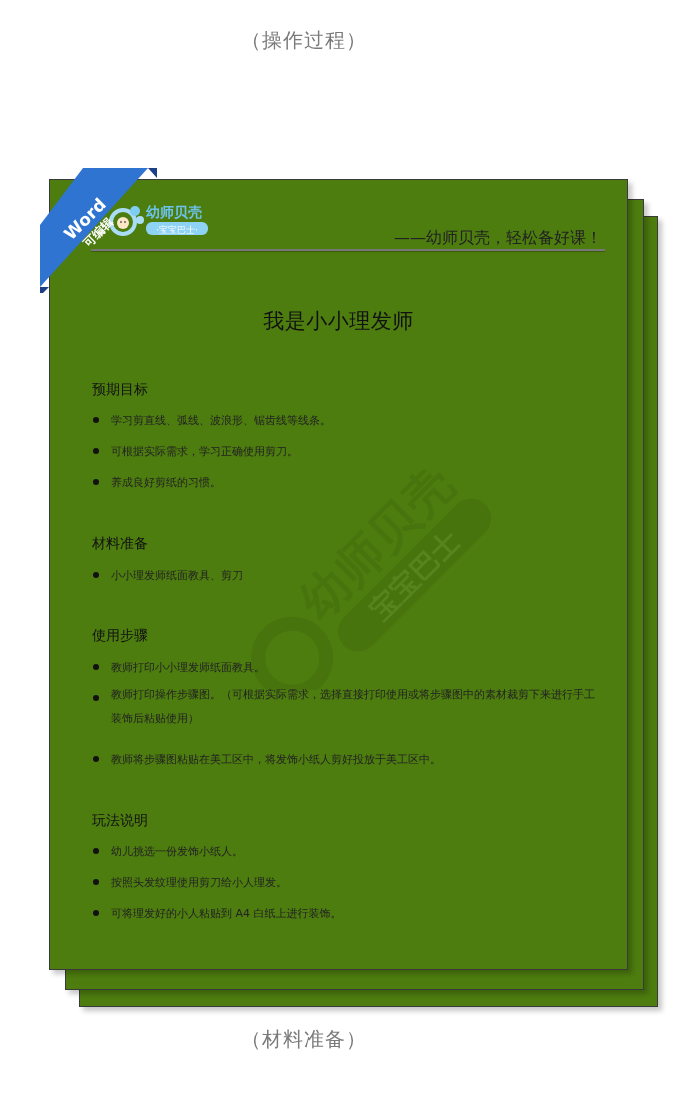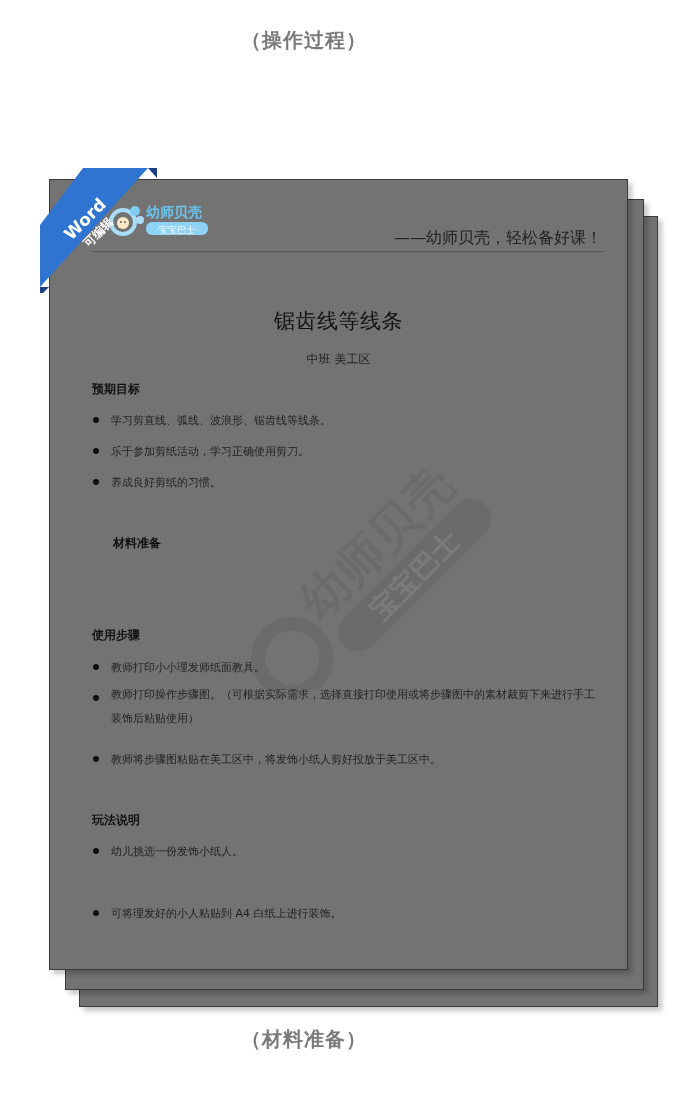--- a/index.html
+++ b/index.html
@@ -3,27 +3,27 @@
 <meta charset="utf-8">
 <style>
   html, body { margin:0; padding:0; }
   body {
     width:700px; height:1098px; position:relative; overflow:hidden;
     background:#ffffff;
     font-family:"DejaVu Sans","Liberation Sans",sans-serif;
   }
   .caption {
     position:absolute; left:0; width:608px; text-align:center;
-    font-size:20px; color:#7a7a7a; letter-spacing:1px;font-weight:bold;
+    font-size:20px; color:#7a7a7a; letter-spacing:1px;
   }
   .caption.top { top:27px; }
   .caption.bottom { top:1026px; }
 
   .sheet {
-    position:absolute; background:#737373; border:1.5px solid #3a3a3a;
+    position:absolute; background:#4d7c0f; border:1.5px solid #3a3a3a;
     box-shadow:4px 4px 5px rgba(0,0,0,0.22);
     box-sizing:border-box;
   }
   .sheet.back { left:79px; top:216px; width:579px; height:791px; }
   .sheet.mid  { left:65px; top:199px; width:579px; height:791px; }
   .sheet.front{ left:49px; top:179px; width:579px; height:791px; overflow:hidden; }
 
   .hdr-logo {
     position:absolute; left:58px; top:22px; height:36px; width:110px;
   }
@@ -39,21 +39,21 @@
   .doc-title {
     position:absolute; left:0; right:0; top:127px; text-align:center;
     font-size:21px; color:#111; letter-spacing:0.5px;
   }
   .doc-sub {
     position:absolute; left:0; right:0; top:171px; text-align:center;
     font-size:12px; color:#222;
   }
 
   .section-h {
-    position:absolute; left:42px; font-size:12px; font-weight:bold; color:#111;
+    position:absolute; left:42px; font-size:14px; font-weight:normal; color:#111;
   }
   .bullet {
     position:absolute; left:42px; right:20px; font-size:11px; color:#222;
     line-height:32px;
   }
   .bullet .dot {
     position:absolute; left:1px; top:12px; width:6px; height:6px; border-radius:50%;
     background:#111;
   }
   .bullet .txt { display:block; padding-left:19px; }
@@ -97,57 +97,64 @@
 
   <svg class="watermark" viewBox="0 0 300 220">
     <g transform="rotate(-45 150 110)">
       <circle cx="40" cy="110" r="34" fill="none" stroke="#000" stroke-width="14"></circle>
       <text x="85" y="105" font-size="48" font-weight="bold" fill="#000" font-family="DejaVu Sans, sans-serif">幼师贝壳</text>
       <rect x="85" y="118" width="200" height="40" rx="20" fill="#000"></rect>
       <text x="185" y="148" font-size="28" font-weight="bold" fill="#fff" text-anchor="middle" font-family="DejaVu Sans, sans-serif">宝宝巴士</text>
     </g>
   </svg>
 
-  <div class="doc-title">锯齿线等线条</div>
-  <div class="doc-sub">中班  美工区</div>
+  <div class="doc-title">我是小小理发师</div>
 
   <div class="section-h" style="top:201px;">预期目标</div>
   <div class="bullet" style="top:225px;">
     <span class="dot"></span>
     <span class="txt">学习剪直线、弧线、波浪形、锯齿线等线条。</span>
   </div>
   <div class="bullet" style="top:256px;">
     <span class="dot"></span>
-    <span class="txt">乐于参加剪纸活动，学习正确使用剪刀。</span>
+    <span class="txt">可根据实际需求，学习正确使用剪刀。</span>
   </div>
   <div class="bullet" style="top:287px;">
     <span class="dot"></span>
     <span class="txt">养成良好剪纸的习惯。</span>
   </div>
 
-  <div class="section-h" style="top:355px;margin-left:21px;">材料准备</div>
+  <div class="section-h" style="top:355px;">材料准备</div>
+  <div class="bullet" style="top:380px;">
+    <span class="dot"></span>
+    <span class="txt">小小理发师纸面教具、剪刀</span>
+  </div>
 
   <div class="section-h" style="top:447px;">使用步骤</div>
   <div class="bullet" style="top:472px;">
     <span class="dot"></span>
     <span class="txt">教师打印小小理发师纸面教具。</span>
   </div>
   <div class="bullet" style="top:503px; right:22px;">
     <span class="dot"></span>
     <span class="txt" style="line-height:24px;">教师打印操作步骤图。（可根据实际需求，选择直接打印使用或将步骤图中的素材裁剪下来进行手工装饰后粘贴使用）</span>
   </div>
   <div class="bullet" style="top:564px;">
     <span class="dot"></span>
     <span class="txt">教师将步骤图粘贴在美工区中，将发饰小纸人剪好投放于美工区中。</span>
   </div>
 
   <div class="section-h" style="top:632px;">玩法说明</div>
   <div class="bullet" style="top:656px;">
     <span class="dot"></span>
     <span class="txt">幼儿挑选一份发饰小纸人。</span>
+  </div>
+  <div class="bullet" style="top:687px;">
+    <span class="dot"></span>
+    <span class="txt">按照头发纹理使用剪刀给小人理发。</span>
   </div>
   <div class="bullet" style="top:718px;">
     <span class="dot"></span>
     <span class="txt">可将理发好的小人粘贴到 A4 白纸上进行装饰。</span>
   </div>
 </div>
 
 <div class="ribbon-wrap">
   <svg width="120" height="125" viewBox="0 0 120 125" style="position:absolute;left:0;top:0;">
     <polygon points="43,0 108,0 0,119 0,57" fill="#2f74d0"></polygon>

